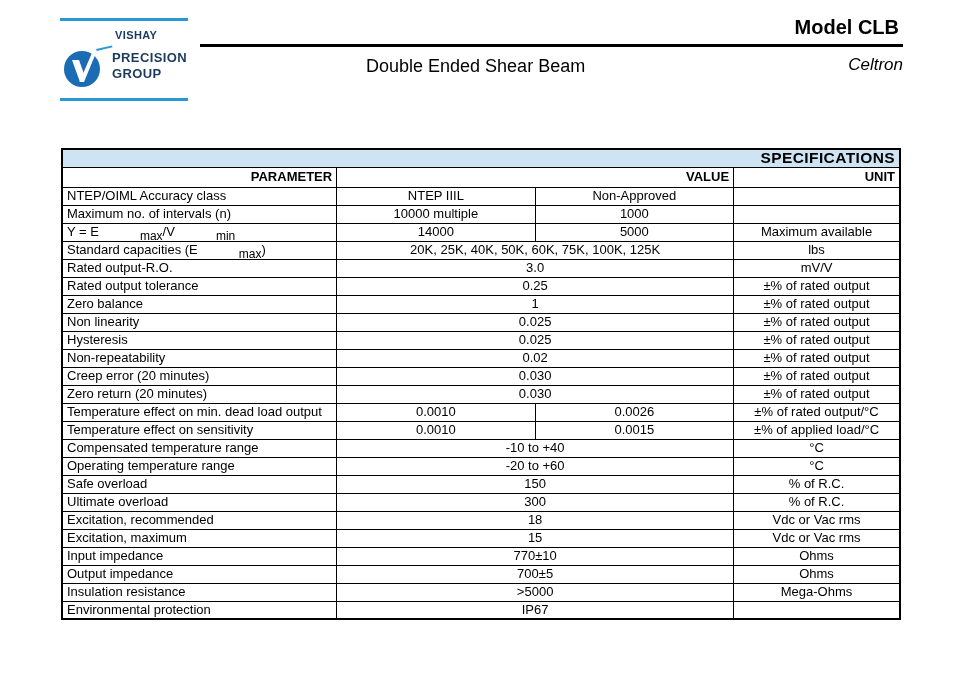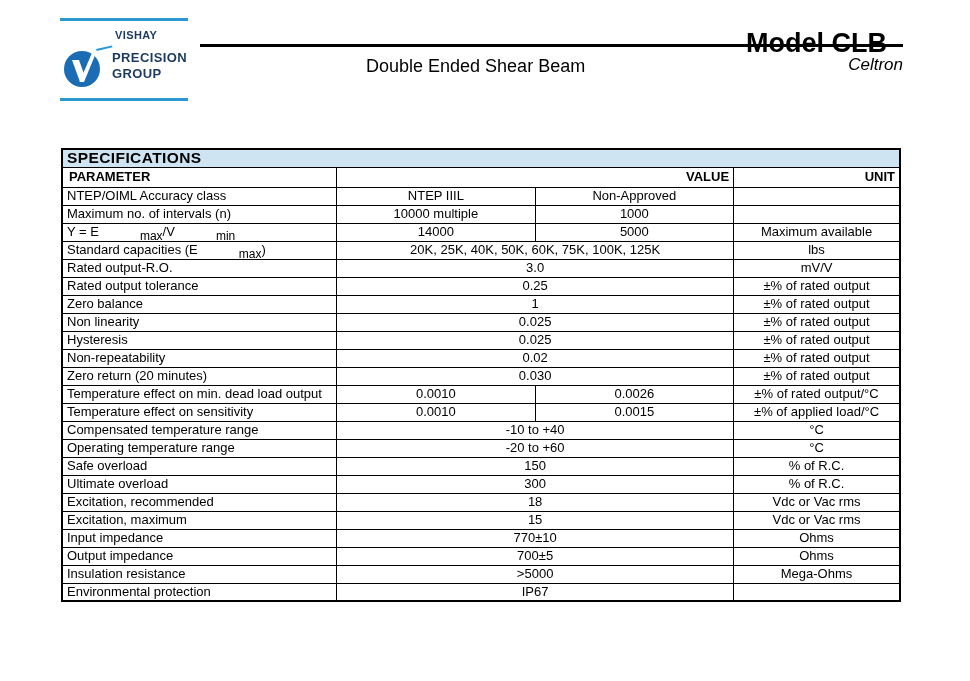--- a/index.html
+++ b/index.html
@@ -19,40 +19,40 @@
   .logo .bar{position:absolute;left:0;width:128px;height:3px;background:var(--accent-blue);}
   .logo .bar.top{top:2px;}
   .logo .bar.bottom{top:82px;}
   .logo svg{position:absolute;left:0;top:0;}
   .logo .wordmark{position:absolute;color:var(--navy);font-weight:bold;letter-spacing:.4px;}
   .logo .vishay{left:55px;top:13px;font-size:11px;}
   .logo .precision{left:52px;top:34px;font-size:13px;}
   .logo .group{left:52px;top:50px;font-size:13px;}
 
   .header-rule{position:absolute;left:200px;top:44px;width:703px;height:3px;background:#000;}
-  .model-title{position:absolute;top:12px;right:67px;margin:16px;font-size:27px;font-weight:bold;}
+  .model-title{position:absolute;top:12px;right:67px;margin:4px;font-size:20px;font-weight:bold;}
   .product-type{position:absolute;top:56px;left:366px;font-size:18px;text-align:right;}
   .brand-name{position:absolute;top:55px;right:67px;font-size:17px;font-style:italic;}
 
   
   table.specs{
     position:absolute;left:61px;top:148px;width:840px;
     border-collapse:collapse;border:2px solid #000;
     font-size:13px;table-layout:fixed;
   }
   table.specs th, table.specs td{
     border:1px solid #000;padding:0 4px;height:18px;line-height:16px;
     overflow:hidden;white-space:nowrap;
   }
   th.spec-title{
-    background:var(--spec-bg);text-align:left;font-size:15.5px;
+    background:var(--spec-bg);text-align:right;font-size:15.5px;
     font-weight:bold;letter-spacing:.4px;height:21px;padding-left:6px;
   }
   tr.col-head th{font-weight:bold;height:20px;text-align:right;}
-  tr.col-head th.param{text-align:left;padding-left:6px;}
+  tr.col-head th.param{text-align:right;padding-left:6px;}
   td.param{text-align:left;padding-left:6px;}
   td.val,td.unit{text-align:center;}
   sub{font-size:12px;line-height:0;margin-left:41px;}
 </style>
 </head>
 <body>
 
 <div class="page">
 
   <div class="logo">
@@ -139,20 +139,25 @@
           <td class="param">Hysteresis</td>
           <td colspan="2" class="val">0.025</td>
           <td class="unit">±% of rated output</td>
         </tr>
         <tr>
           <td class="param">Non-repeatability</td>
           <td colspan="2" class="val">0.02</td>
           <td class="unit">±% of rated output</td>
         </tr>
         <tr>
+          <td class="param">Creep error (20 minutes)</td>
+          <td colspan="2" class="val">0.030</td>
+          <td class="unit">±% of rated output</td>
+        </tr>
+        <tr>
           <td class="param">Zero return (20 minutes)</td>
           <td colspan="2" class="val">0.030</td>
           <td class="unit">±% of rated output</td>
         </tr>
         <tr>
           <td class="param">Temperature effect on min. dead load output</td>
           <td class="val">0.0010</td>
           <td class="val">0.0026</td>
           <td class="unit">±% of rated output/°C</td>
         </tr>

